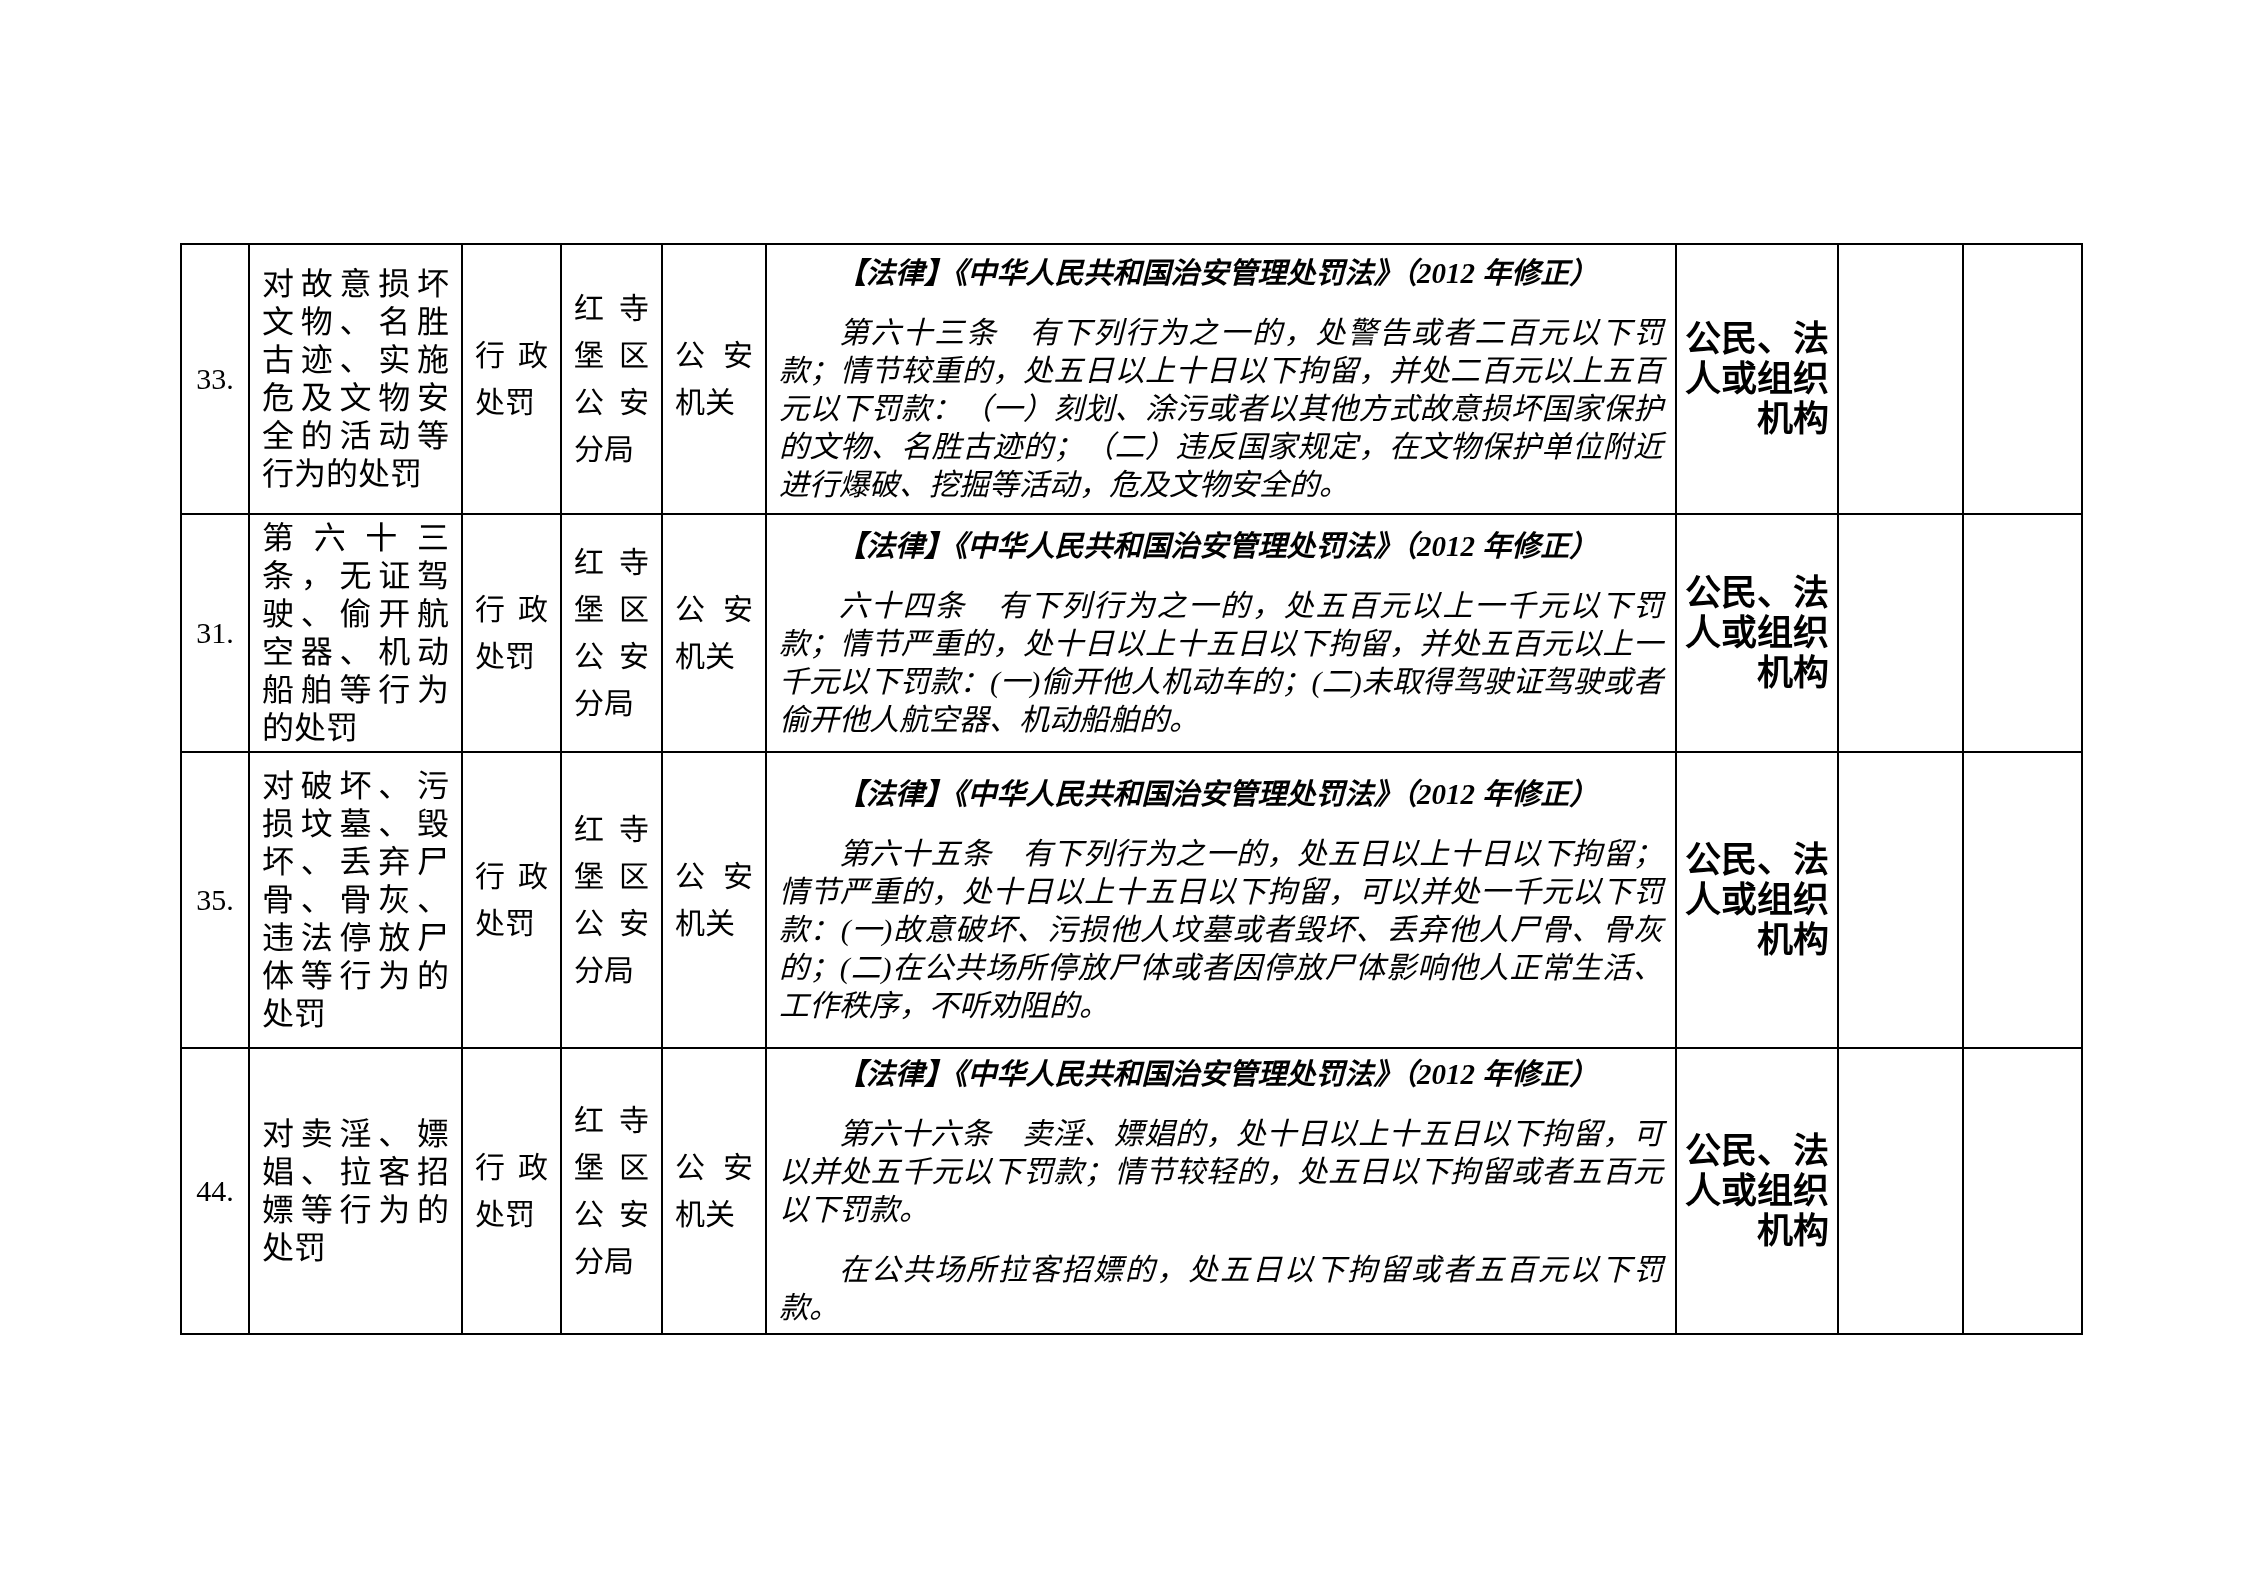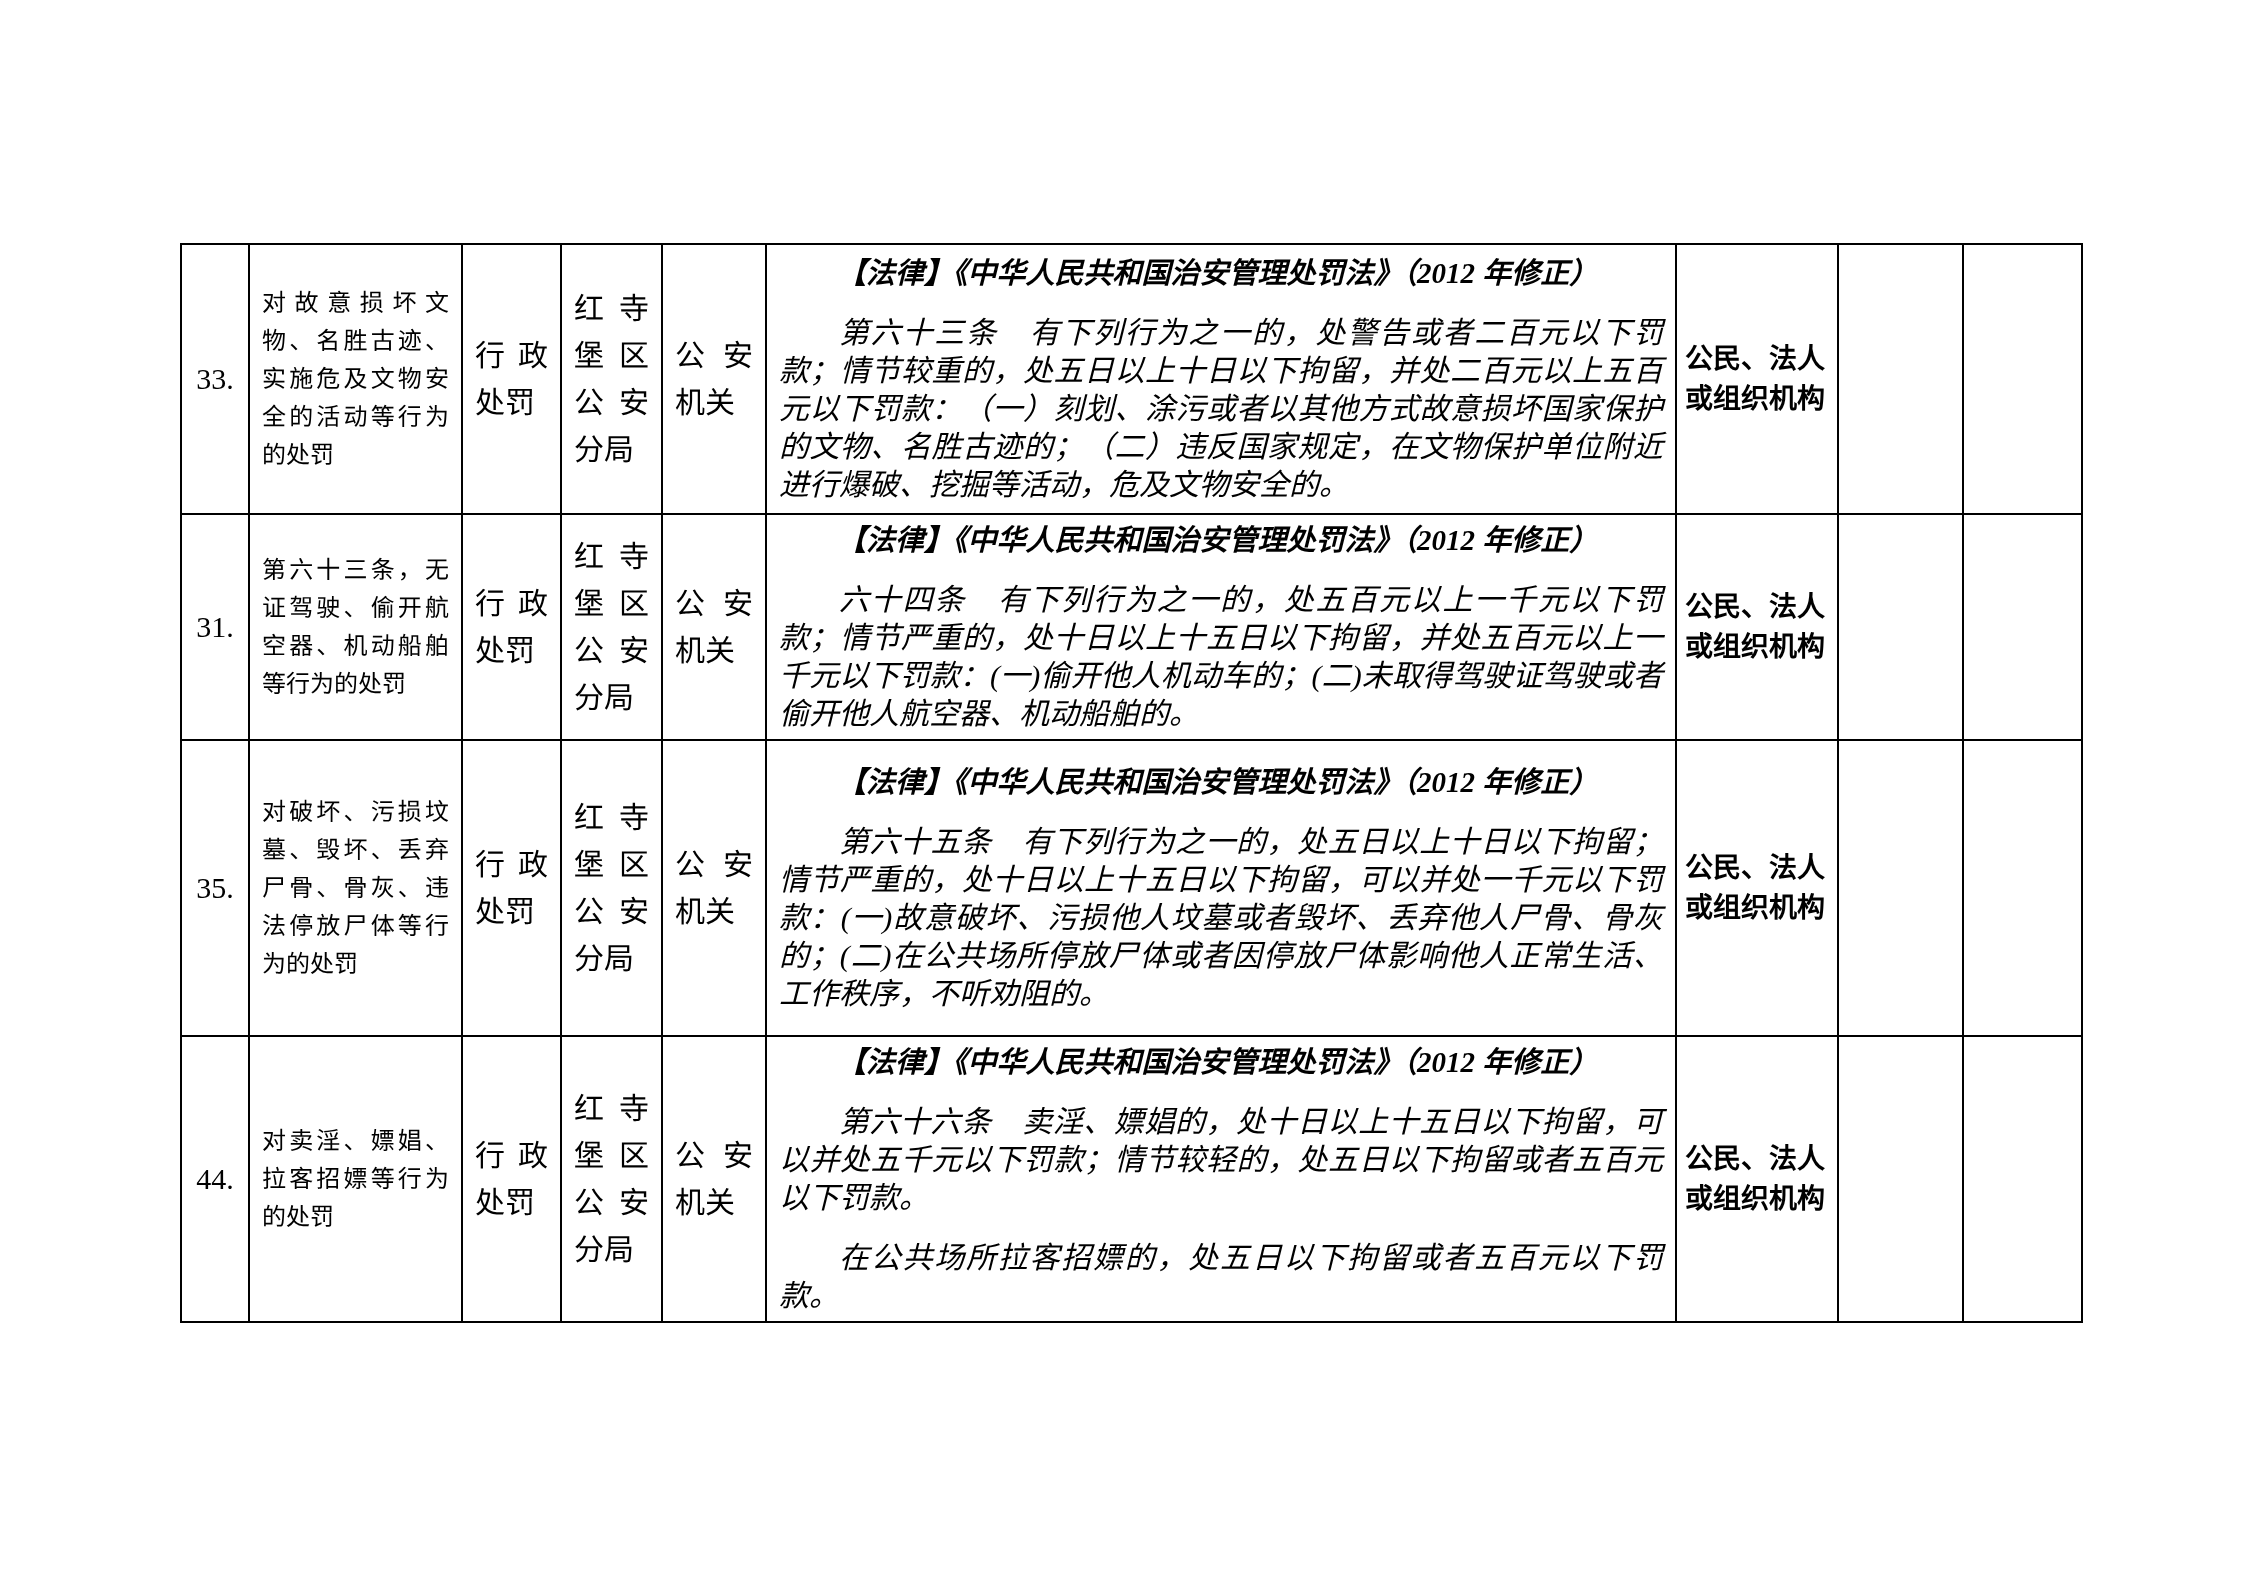--- a/index.html
+++ b/index.html
@@ -35,21 +35,21 @@
   tr.r-35 { height: 296px; }
   tr.r-36 { height: 237px; }
 
   .c-num {
     text-align: center;
     font-size: 30px;
     border-radius: 15px;
   }
   .c-item .cellpad {
     padding: 4px 12px;
-    font-size: 24px;
+    font-size: 32px;
     line-height: 38px;
     text-align: justify;
     text-align-last: left;
     text-justify: inter-character;
     -webkit-text-justify: inter-character;
   }
   .c-small .cellpad {
     padding: 4px 12px;
     font-size: 30px;
     line-height: 47px;
@@ -82,23 +82,23 @@
   .legal-para + .legal-para {
     margin-top: 22px;
   }
   .c-legal .cellpad > .legal-para:last-child {
     margin-bottom: 0;
   }
   .c-subject .cellpad {
     padding: 2px 8px;
     font-family: "Liberation Sans", "DejaVu Sans", sans-serif;
     font-weight: 600;
-    font-size: 28px;
+    font-size: 36px;
     line-height: 40px;
-    text-align: left;
+    text-align: right;
   }
 </style>
 </head>
 <body>
 
 <div class="page">
   <table class="doc">
     <colgroup>
       <col style="width:68px">
       <col style="width:213px">

